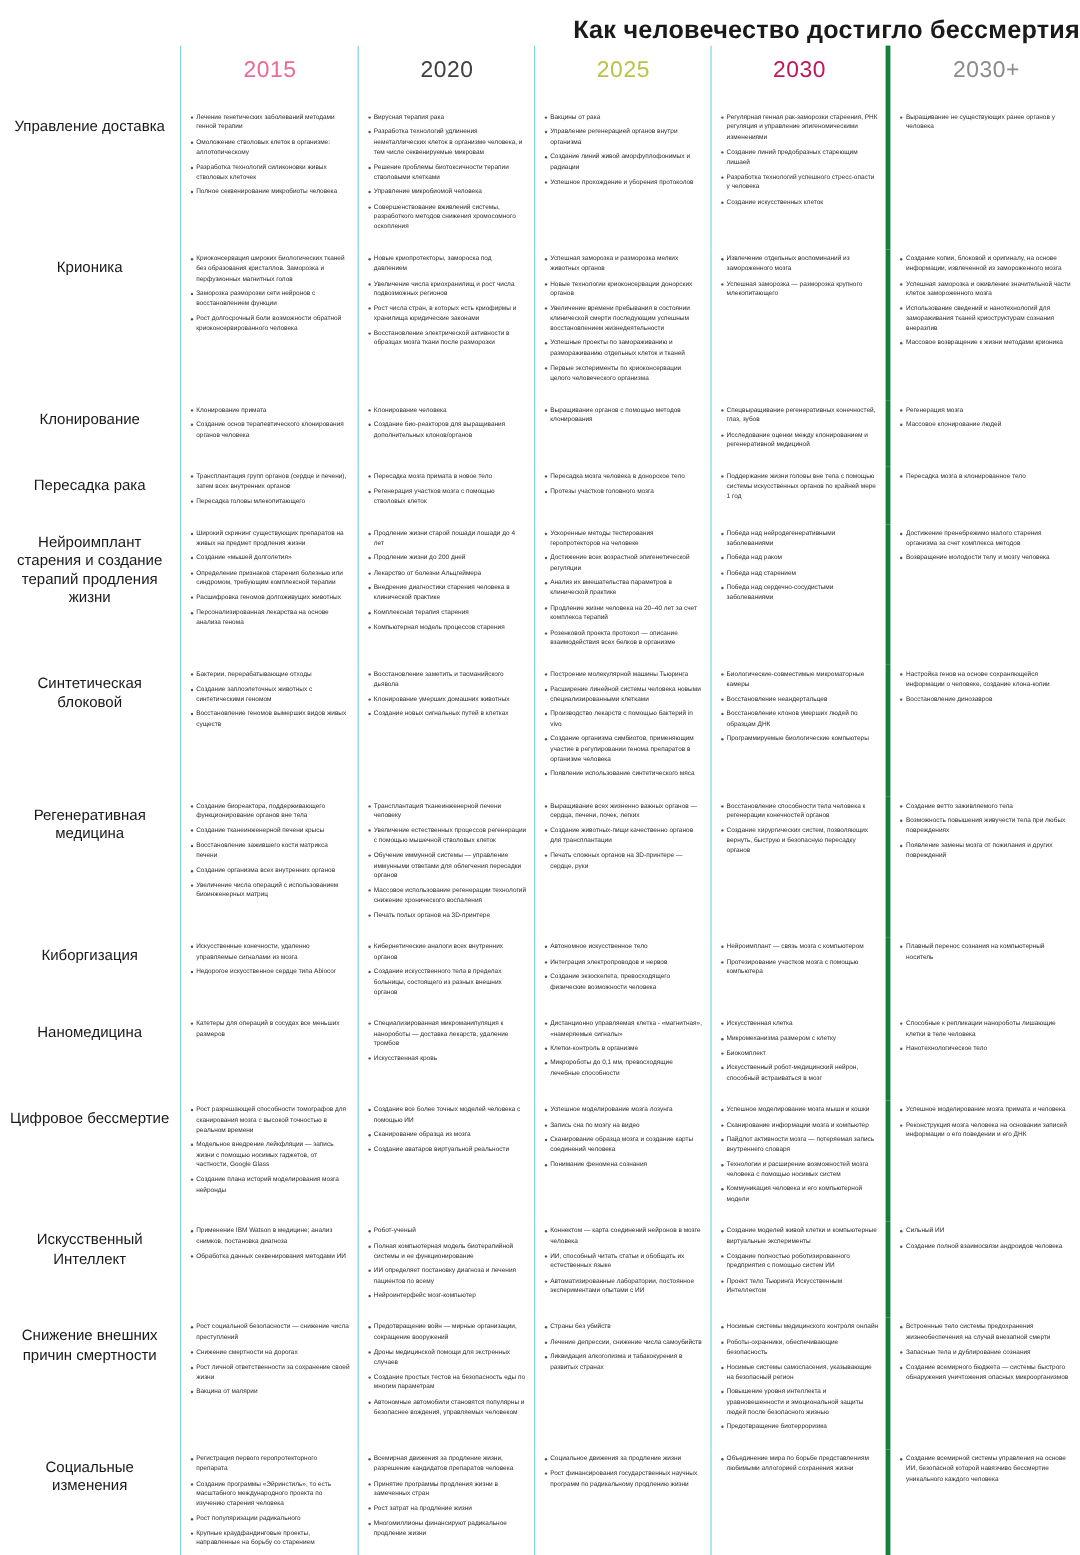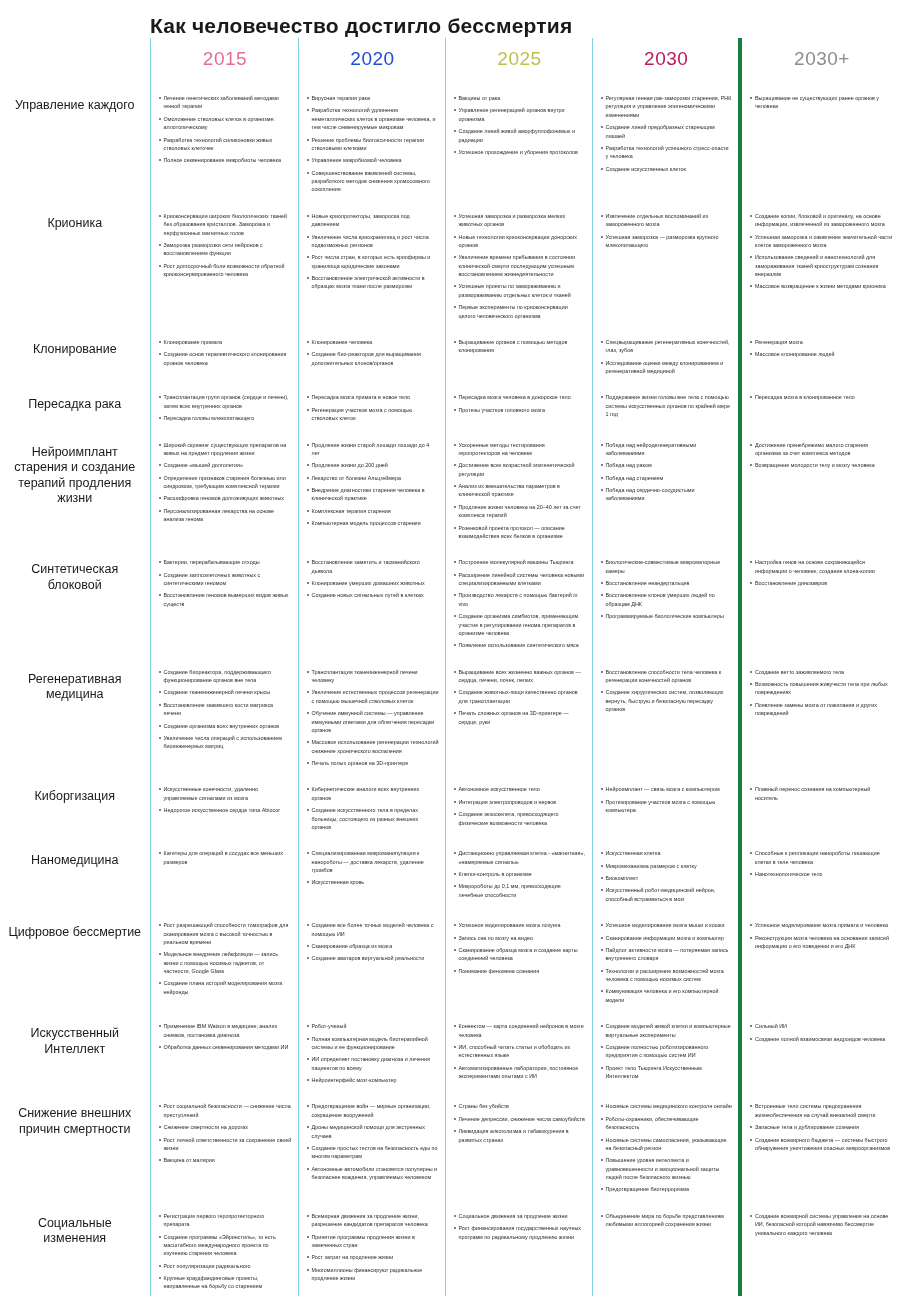--- a/index.html
+++ b/index.html
@@ -20,21 +20,21 @@
     width: 900px;
     position: relative;
     padding: 0;
   }
 
   
   .title-bar {
     height: 38px;
     display: flex;
     align-items: flex-end;
-    justify-content: flex-start;
+    justify-content: flex-end;
     padding-left: 150px;
   }
   .main-title {
     font-size: 21px;
     font-weight: bold;
     color: #1a1a1a;
     letter-spacing: 0.2px;
     text-align: center;
     white-space: nowrap;
   }
@@ -67,21 +67,21 @@
 
   
   .era {
     font-size: 19px;
     font-weight: normal;
     text-align: center;
     padding: 6px 0 10px 0;
     letter-spacing: 0.5px;
   }
   .era-2015  { color: #e8699a; }
-  .era-2020  { color: #1d4ed8; }
+  .era-2020  { color: #404040; }
   .era-2025  { color: #b9c34a; }
   .era-2030  { color: #be185d; }
   .era-2030p { color: #8c8c8c; }
 
   
   .row-title {
     font-size: 12.5px;
     font-weight: normal;
     color: #1a1a1a;
     line-height: 1.25;
@@ -150,21 +150,21 @@
           <div class="era era-2030">2030</div>
         </th>
         <th class="cell c5">
           <div class="era era-2030p">2030+</div>
         </th>
       </tr>
     </thead>
     <tbody id="grid-body">
         <tr>
           <th class="rowhead">
-            <div class="row-title">Управление каждого</div>
+            <div class="row-title">Управление доставка</div>
           </th>
           <td class="cell">
             <ul class="items">
               <li>Лечение генетических заболеваний методами генной терапии</li>
               <li>Омоложение стволовых клеток в организме: аллотопическому</li>
               <li>Разработка технологий силиконовки живых стволовых клеточек</li>
               <li>Полное секвенирование микробиоты человека</li>
             </ul>
           </td>
           <td class="cell">

